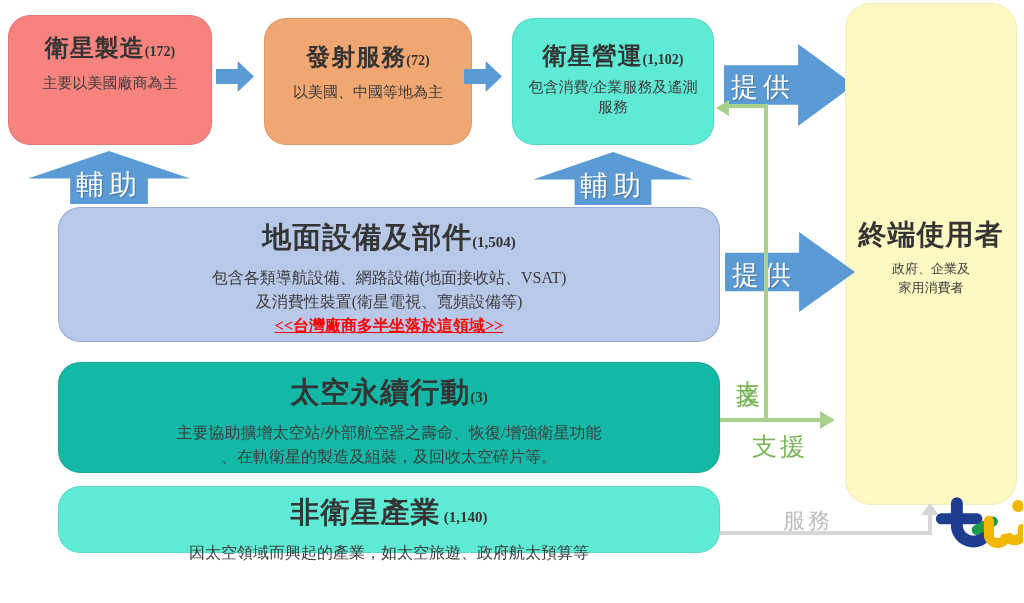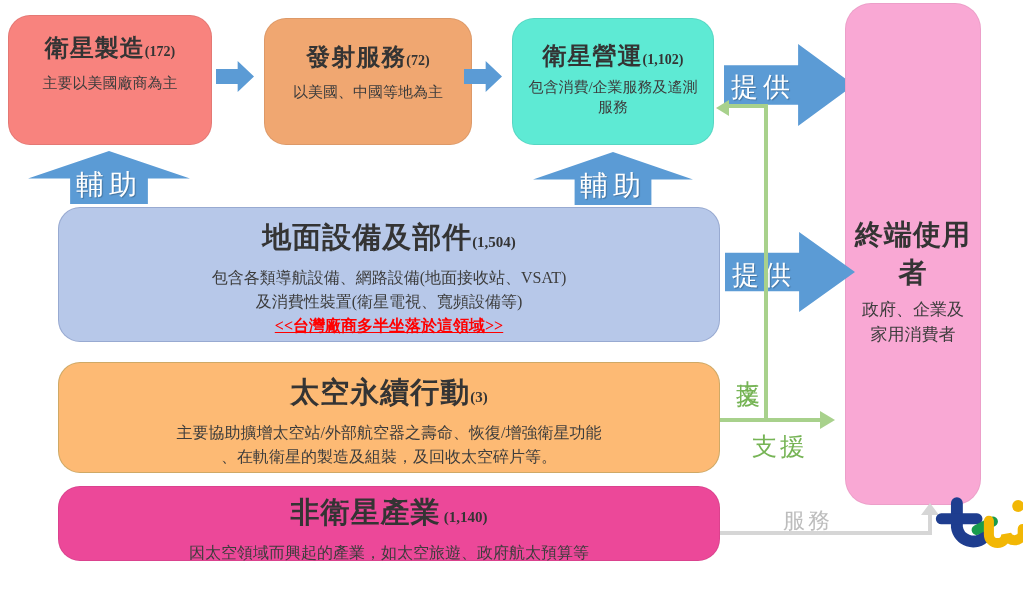--- a/index.html
+++ b/index.html
@@ -69,24 +69,24 @@
     </div>
     <div class="box-body" style="margin-top:5px;line-height:1.35;">
       <div>包含消費/企業服務及遙測</div>
       <div>服務</div>
     </div>
   </div>
 
   <div class="arrow-right" style="left:724px;top:44px;width:130px;height:82px;"></div>
   <div class="arrow-label" style="left:724px;top:69px;width:78px;font-size:27px;">提供</div>
 
-  <div class="box" style="left:845px;top:3px;width:136px;height:502px;background:#f9a8d4;border:1px solid rgba(0,0,0,0.05);border-radius:26px;">
+  <div class="box" style="left:845px;top:3px;width:172px;height:502px;background:#fef9c3;border:1px solid rgba(0,0,0,0.05);border-radius:26px;">
     <div style="margin-top:212px;">
       <div class="box-title" style="font-size:28px;">終端使用者</div>
-      <div class="box-body" style="font-size:17px;line-height:1.45;margin-top:6px;">
+      <div class="box-body" style="font-size:13px;line-height:1.45;margin-top:6px;">
         <div>政府、企業及</div>
         <div>家用消費者</div>
       </div>
     </div>
   </div>
 
   <div class="arrow-up" style="left:28px;top:151px;width:162px;height:53px;"></div>
   <div class="arrow-label" style="left:28px;top:166px;width:162px;font-size:28px;">輔助</div>
 
   <div class="arrow-up" style="left:533px;top:152px;width:160px;height:53px;"></div>
@@ -103,36 +103,36 @@
     </div>
   </div>
 
   <div class="arrow-right" style="left:725px;top:232px;width:130px;height:80px;"></div>
   <div class="arrow-label" style="left:725px;top:257px;width:78px;font-size:27px;">提供</div>
 
   <div class="tri" style="left:716px;top:100px;border-top:8px solid transparent;border-bottom:8px solid transparent;border-right:13px solid #A8D18C;"></div>
   <div class="line green-line" style="left:727px;top:104px;width:41px;height:4px;"></div>
   <div class="line green-line" style="left:764px;top:104px;width:4px;height:318px;"></div>
 
-  <div class="box widebox" style="left:58px;top:362px;width:662px;height:111px;background:#fdba74;border:1px solid rgba(70,120,60,0.25);padding-top:10px;">
+  <div class="box widebox" style="left:58px;top:362px;width:662px;height:111px;background:#14b8a6;border:1px solid rgba(70,120,60,0.25);padding-top:10px;">
     <div>
       <span class="box-title">太空永續行動</span><span class="box-count">(3)</span>
     </div>
     <div class="box-body">
       <div>主要協助擴增太空站/外部航空器之壽命、恢復/增強衛星功能</div>
       <div>、在軌衛星的製造及組裝，及回收太空碎片等。</div>
     </div>
   </div>
 
   <div class="line green-line" style="left:720px;top:418px;width:102px;height:4px;"></div>
   <div class="tri" style="left:820px;top:411px;border-top:9px solid transparent;border-bottom:9px solid transparent;border-left:15px solid #A8D18C;"></div>
   <div class="green-text v-text" style="left:736px;top:361px;font-size:24px;">支援</div>
   <div class="green-text" style="left:752px;top:430px;font-size:25px;letter-spacing:3px;">支援</div>
 
-  <div class="box widebox" style="left:58px;top:486px;width:662px;height:75px;background:#ec4899;border:1px solid rgba(0,0,0,0.07);padding-top:6px;">
+  <div class="box widebox" style="left:58px;top:486px;width:662px;height:67px;background:#5eead4;border:1px solid rgba(0,0,0,0.07);padding-top:6px;">
     <div>
       <span class="box-title">非衛星產業</span> <span class="box-count">(1,140)</span>
     </div>
     <div class="box-body">
       <div>因太空領域而興起的產業，如太空旅遊、政府航太預算等</div>
     </div>
   </div>
 
   <div class="line gray-line" style="left:720px;top:531px;width:212px;height:4px;"></div>
   <div class="line gray-line" style="left:928px;top:513px;width:4px;height:22px;"></div>

